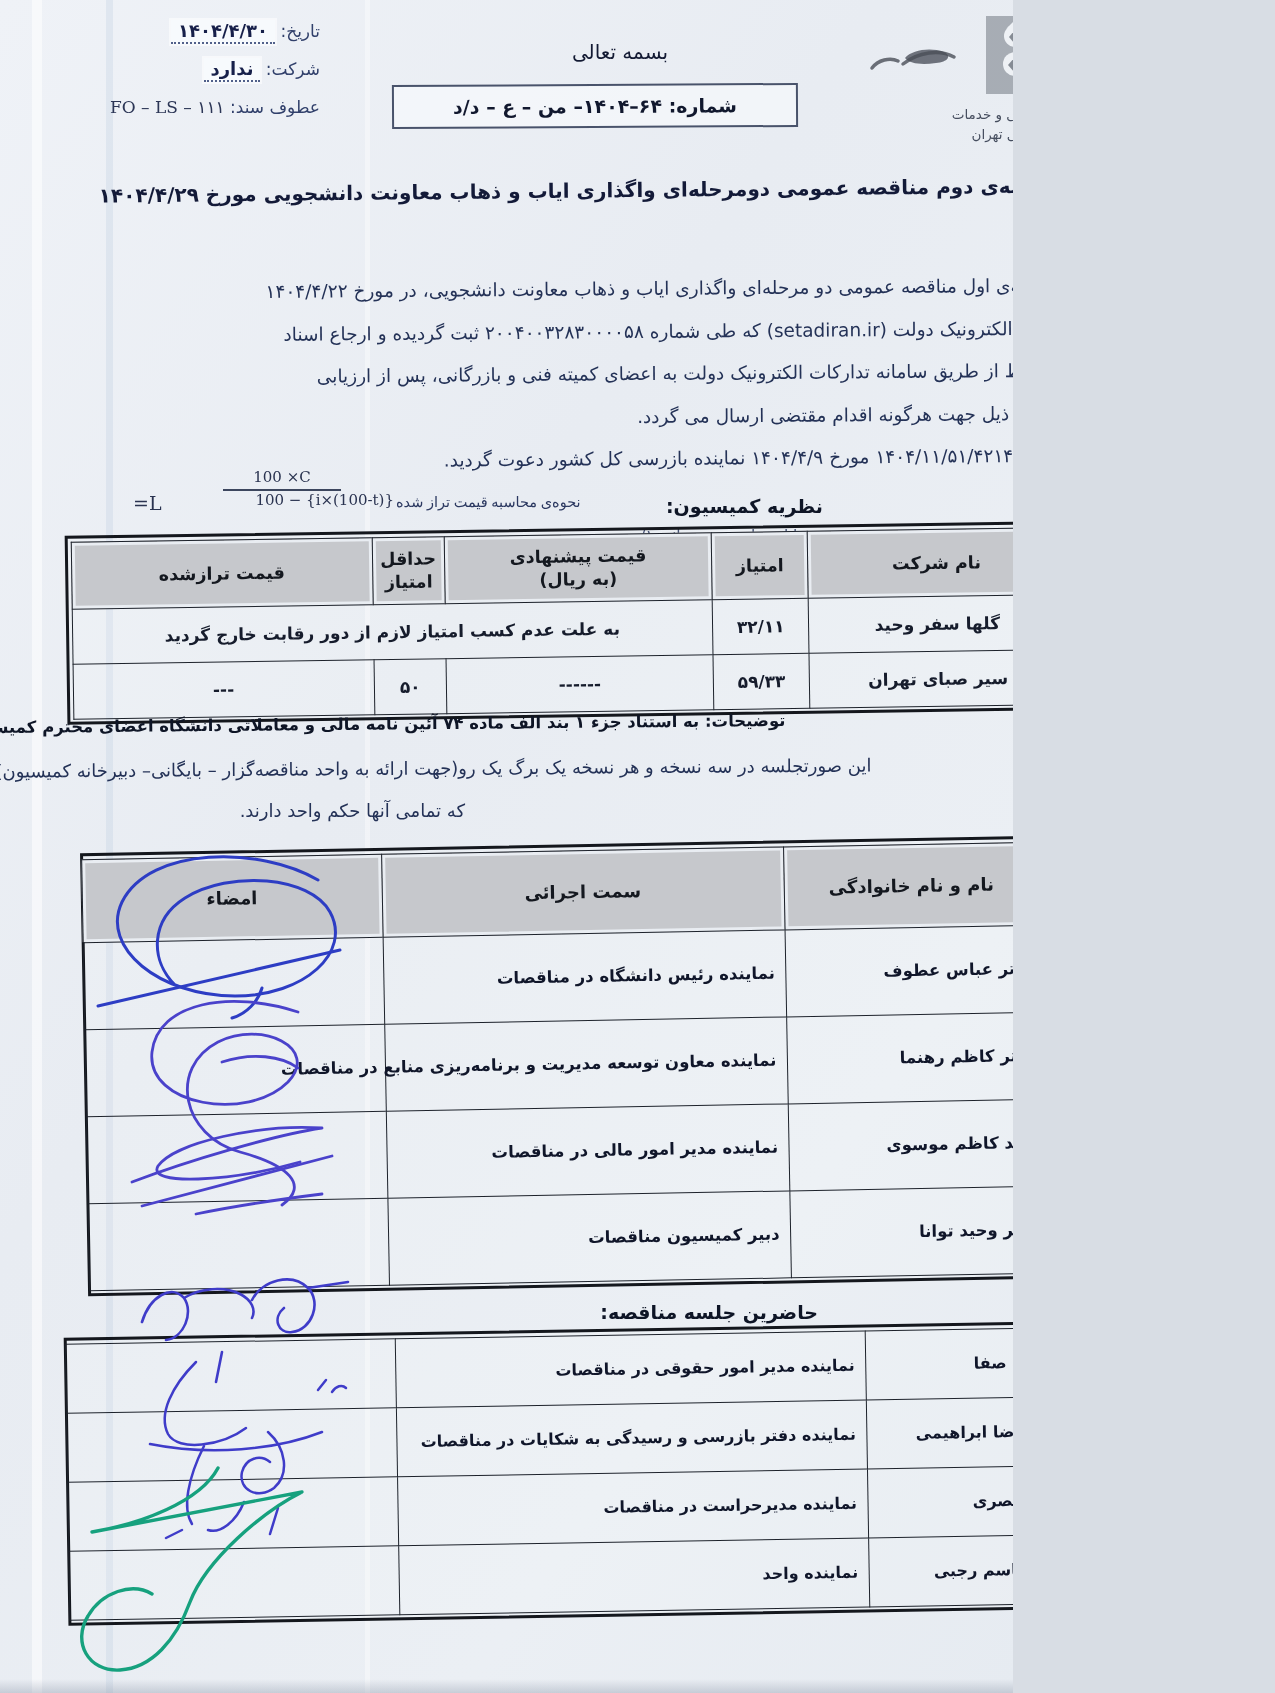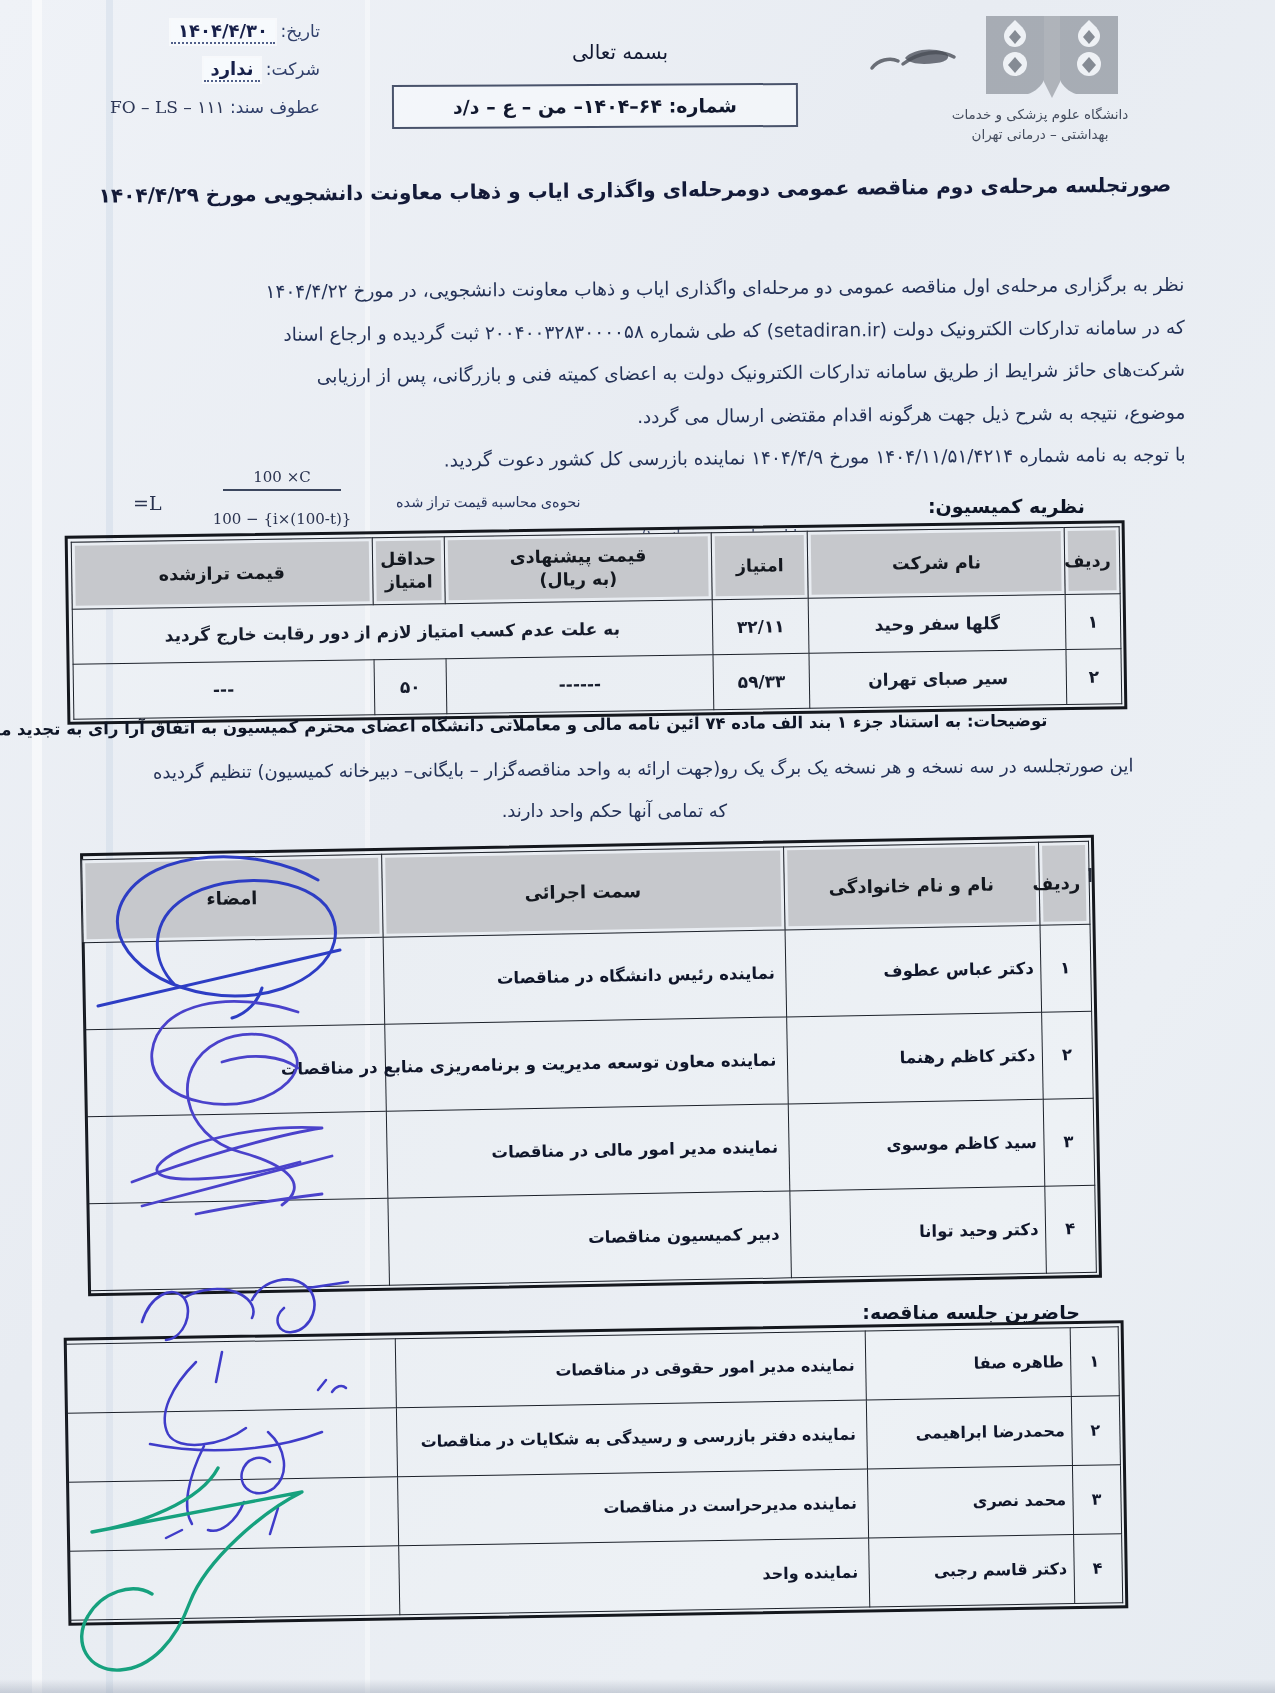--- a/index.html
+++ b/index.html
@@ -1,17 +1,17 @@
 <!DOCTYPE html>
 <html lang="fa"><head>
 <meta charset="utf-8">
 <style>
   html,body{margin:0;padding:0;background:#d8dde4;}
   .page{
-    position:relative;width:1275px;height:1693px;overflow:hidden;
+    position:relative;width:1013px;height:1693px;overflow:hidden;
     background:linear-gradient(125deg,#eff2f7 0%,#e8ecf2 40%,#ebeff4 75%,#e6ebf1 100%);
     font-family:"DejaVu Sans",sans-serif;color:#27324f;direction:rtl;
   }
   .streak{position:absolute;top:0;height:100%;pointer-events:none;}
   .streak.s1{left:32px;width:10px;background:rgba(255,255,255,.55);}
   .streak.s2{left:106px;width:7px;background:rgba(195,208,226,.35);}
   .streak.s3{left:365px;width:5px;background:rgba(255,255,255,.4);}
   .bottom-strip{position:absolute;left:0;bottom:0;width:100%;height:14px;
     background:linear-gradient(rgba(0,0,0,0),rgba(140,150,168,.38));}
   
@@ -36,21 +36,21 @@
   .title{position:absolute;left:70px;top:178px;width:1130px;text-align:center;
     font-weight:bold;font-size:20px;color:#131a38;transform:rotate(-0.6deg);}
   
   .body-text{position:absolute;left:95px;top:268px;width:1090px;text-align:right;
     font-size:18.5px;line-height:42.5px;color:#243257;transform:rotate(-0.45deg);}
   
   .f-lhs{position:absolute;left:133px;top:492px;font-family:"DejaVu Serif",serif;font-size:19px;color:#2a3350;}
   .f-frac{position:absolute;left:170px;top:468px;width:224px;text-align:center;direction:ltr;
     font-family:"DejaVu Serif",serif;font-size:15px;color:#2a3350;}
   .f-frac .num{display:inline-block;border-bottom:2px solid #3c465e;padding:0 30px 3px;}
-  .f-frac .den{padding-top:19px;}
+  .f-frac .den{padding-top:0;text-align:right;}
   .f-method{position:absolute;left:396px;top:494px;font-size:14.5px;color:#2b3860;white-space:nowrap;font-family:Liberation Serif, serif;}
   .f-coeff{position:absolute;left:632px;top:491px;font-size:15.5px;color:#2b3860;white-space:nowrap;margin-top:36px;}
   .sec-heading{position:absolute;font-weight:bold;font-size:19px;color:#0e1526;white-space:nowrap;}
   .h-opinion{right:190px;top:495px;}
   .h-members{right:182px;top:864px;}
   .h-attendees{right:195px;top:1301px;}
   
   .tblwrap{position:absolute;}
   .tframe{border:3.5px solid #14171d;padding:2.5px;background:rgba(255,255,255,.12);}
   table{width:100%;border-collapse:collapse;direction:rtl;table-layout:fixed;}

